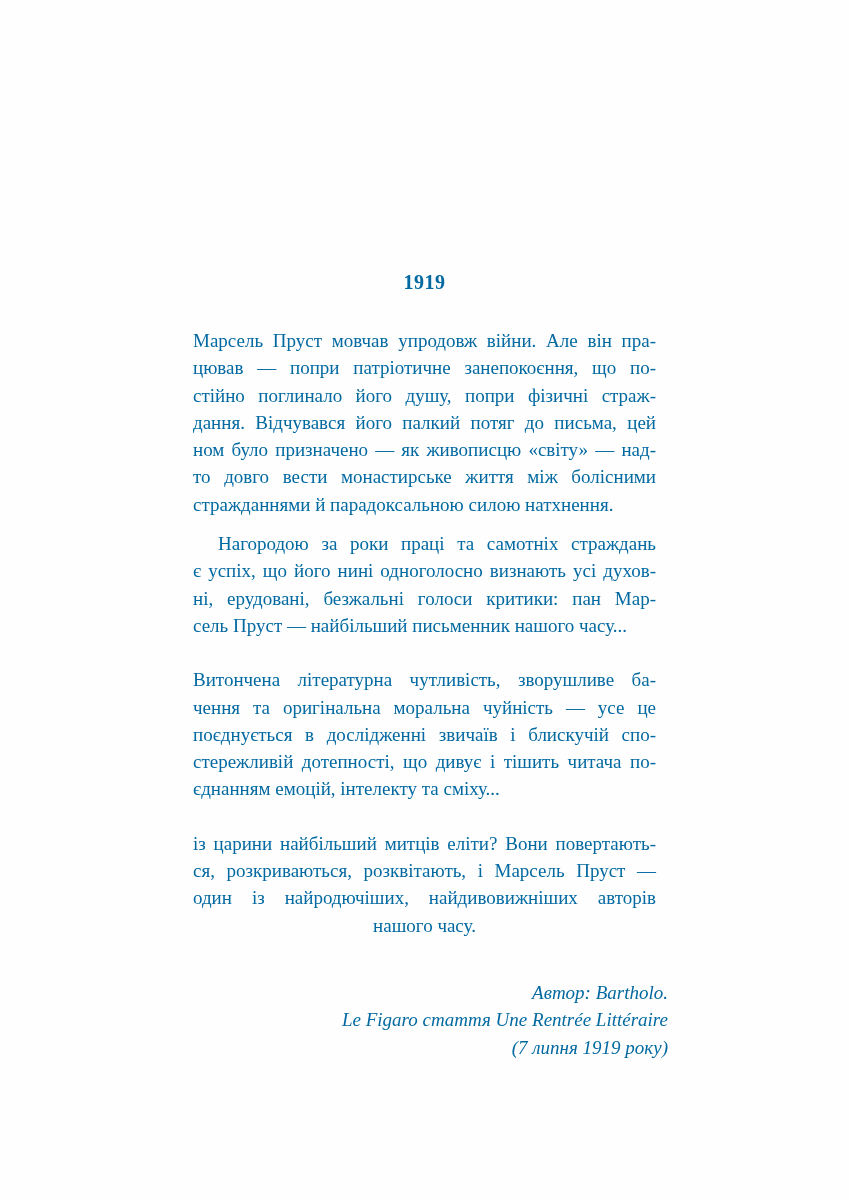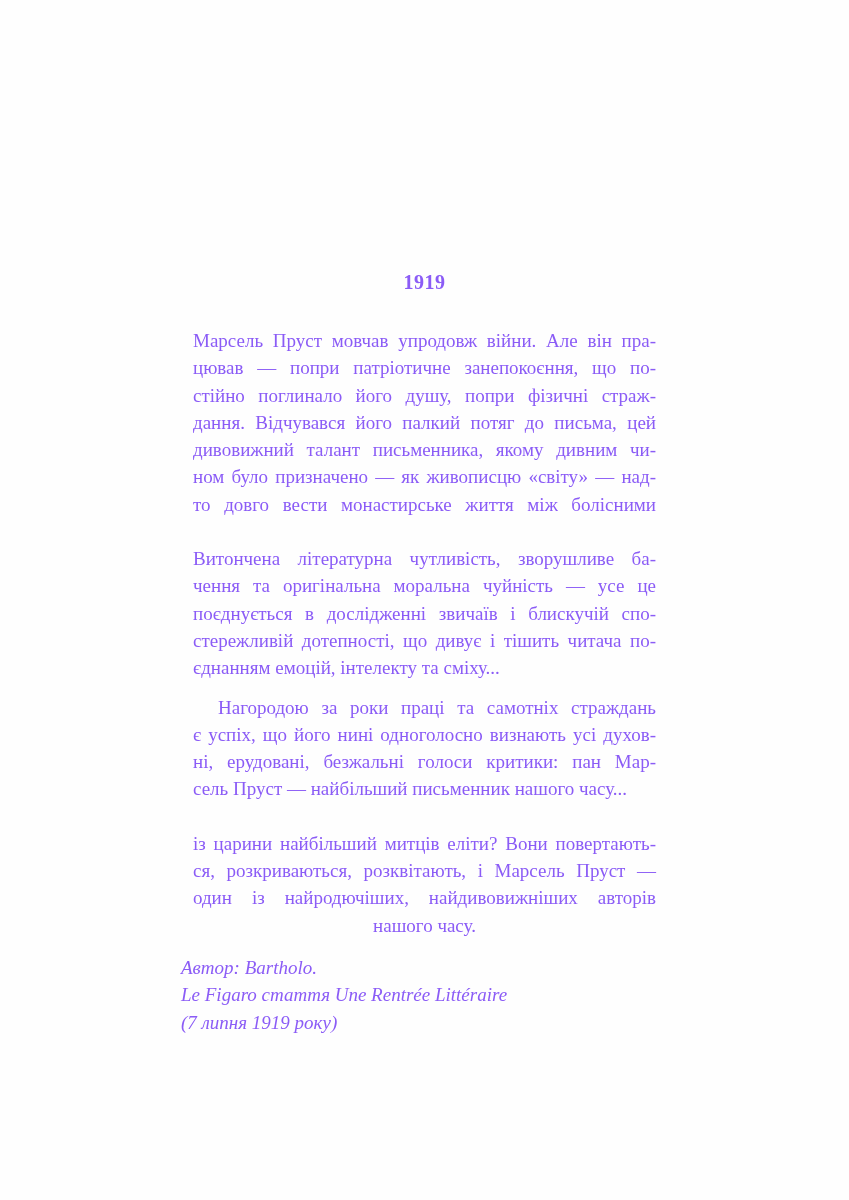--- a/index.html
+++ b/index.html
@@ -40,55 +40,55 @@
   .line.lastline {
     text-align: left;
     text-align-last: left;
   }
   .line.centerline {
     text-align: right;
     text-align-last: center;
   }
   .line.indent { text-indent: 25px; }
   .attribution {
-    margin-top: 15px;
+    margin-top: 40px;
     font-size: 19px;
     line-height: 27.3px;
     font-style: italic;
-    text-align: left;
+    text-align: right;
   }
 </style>
 </head>
 <body>
 
-<div class="page" style="background: rgb(254, 254, 254); color: #8b5cf6;">
+<div class="page" style="background: rgb(254, 254, 254); color: #0369a1;">
   <div class="text-block">
     <h1 class="heading">1919</h1>
     <div>
         <div class="para">
           <div class="line">Марсель Пруст мовчав упродовж війни. Але він пра-</div>
           <div class="line">цював — попри патріотичне занепокоєння, що по-</div>
           <div class="line">стійно поглинало його душу, попри фізичні страж-</div>
           <div class="line">дання. Відчувався його палкий потяг до письма, цей</div>
-          <div class="line">дивовижний талант письменника, якому дивним чи-</div>
           <div class="line">ном було призначено — як живописцю «світу» — над-</div>
           <div class="line">то довго вести монастирське життя між болісними</div>
+          <div class="line lastline">стражданнями й парадоксальною силою натхнення.</div>
+        </div>
+        <div class="para">
+          <div class="line indent">Нагородою за роки праці та самотніх страждань</div>
+          <div class="line">є успіх, що його нині одноголосно визнають усі духов-</div>
+          <div class="line">ні, ерудовані, безжальні голоси критики: пан Мар-</div>
+          <div class="line lastline">сель Пруст — найбільший письменник нашого часу...</div>
         </div>
         <div class="para gap">
           <div class="line">Витончена літературна чутливість, зворушливе ба-</div>
           <div class="line">чення та оригінальна моральна чуйність — усе це</div>
           <div class="line">поєднується в дослідженні звичаїв і блискучій спо-</div>
           <div class="line">стережливій дотепності, що дивує і тішить читача по-</div>
           <div class="line lastline">єднанням емоцій, інтелекту та сміху...</div>
-        </div>
-        <div class="para">
-          <div class="line indent">Нагородою за роки праці та самотніх страждань</div>
-          <div class="line">є успіх, що його нині одноголосно визнають усі духов-</div>
-          <div class="line">ні, ерудовані, безжальні голоси критики: пан Мар-</div>
-          <div class="line lastline">сель Пруст — найбільший письменник нашого часу...</div>
         </div>
         <div class="para gap">
           <div class="line">із царини найбільший митців еліти? Вони повертають-</div>
           <div class="line">ся, розкриваються, розквітають, і Марсель Пруст —</div>
           <div class="line">один із найродючіших, найдивовижніших авторів</div>
           <div class="line centerline">нашого часу.</div>
         </div>
       </div>
     <div class="attribution">
         <div>Автор: Bartholo.</div>

